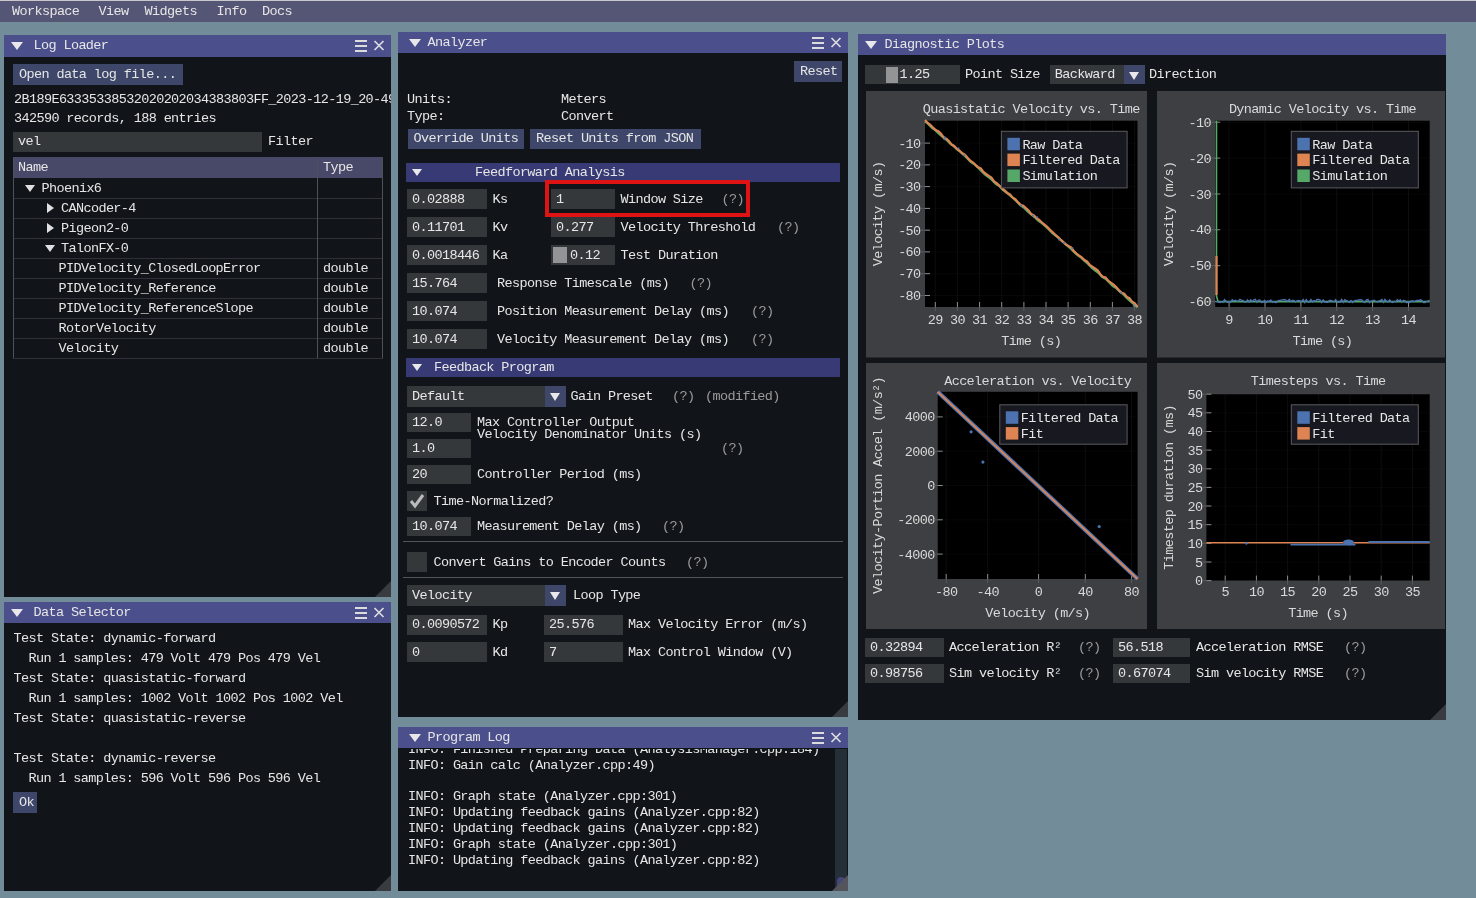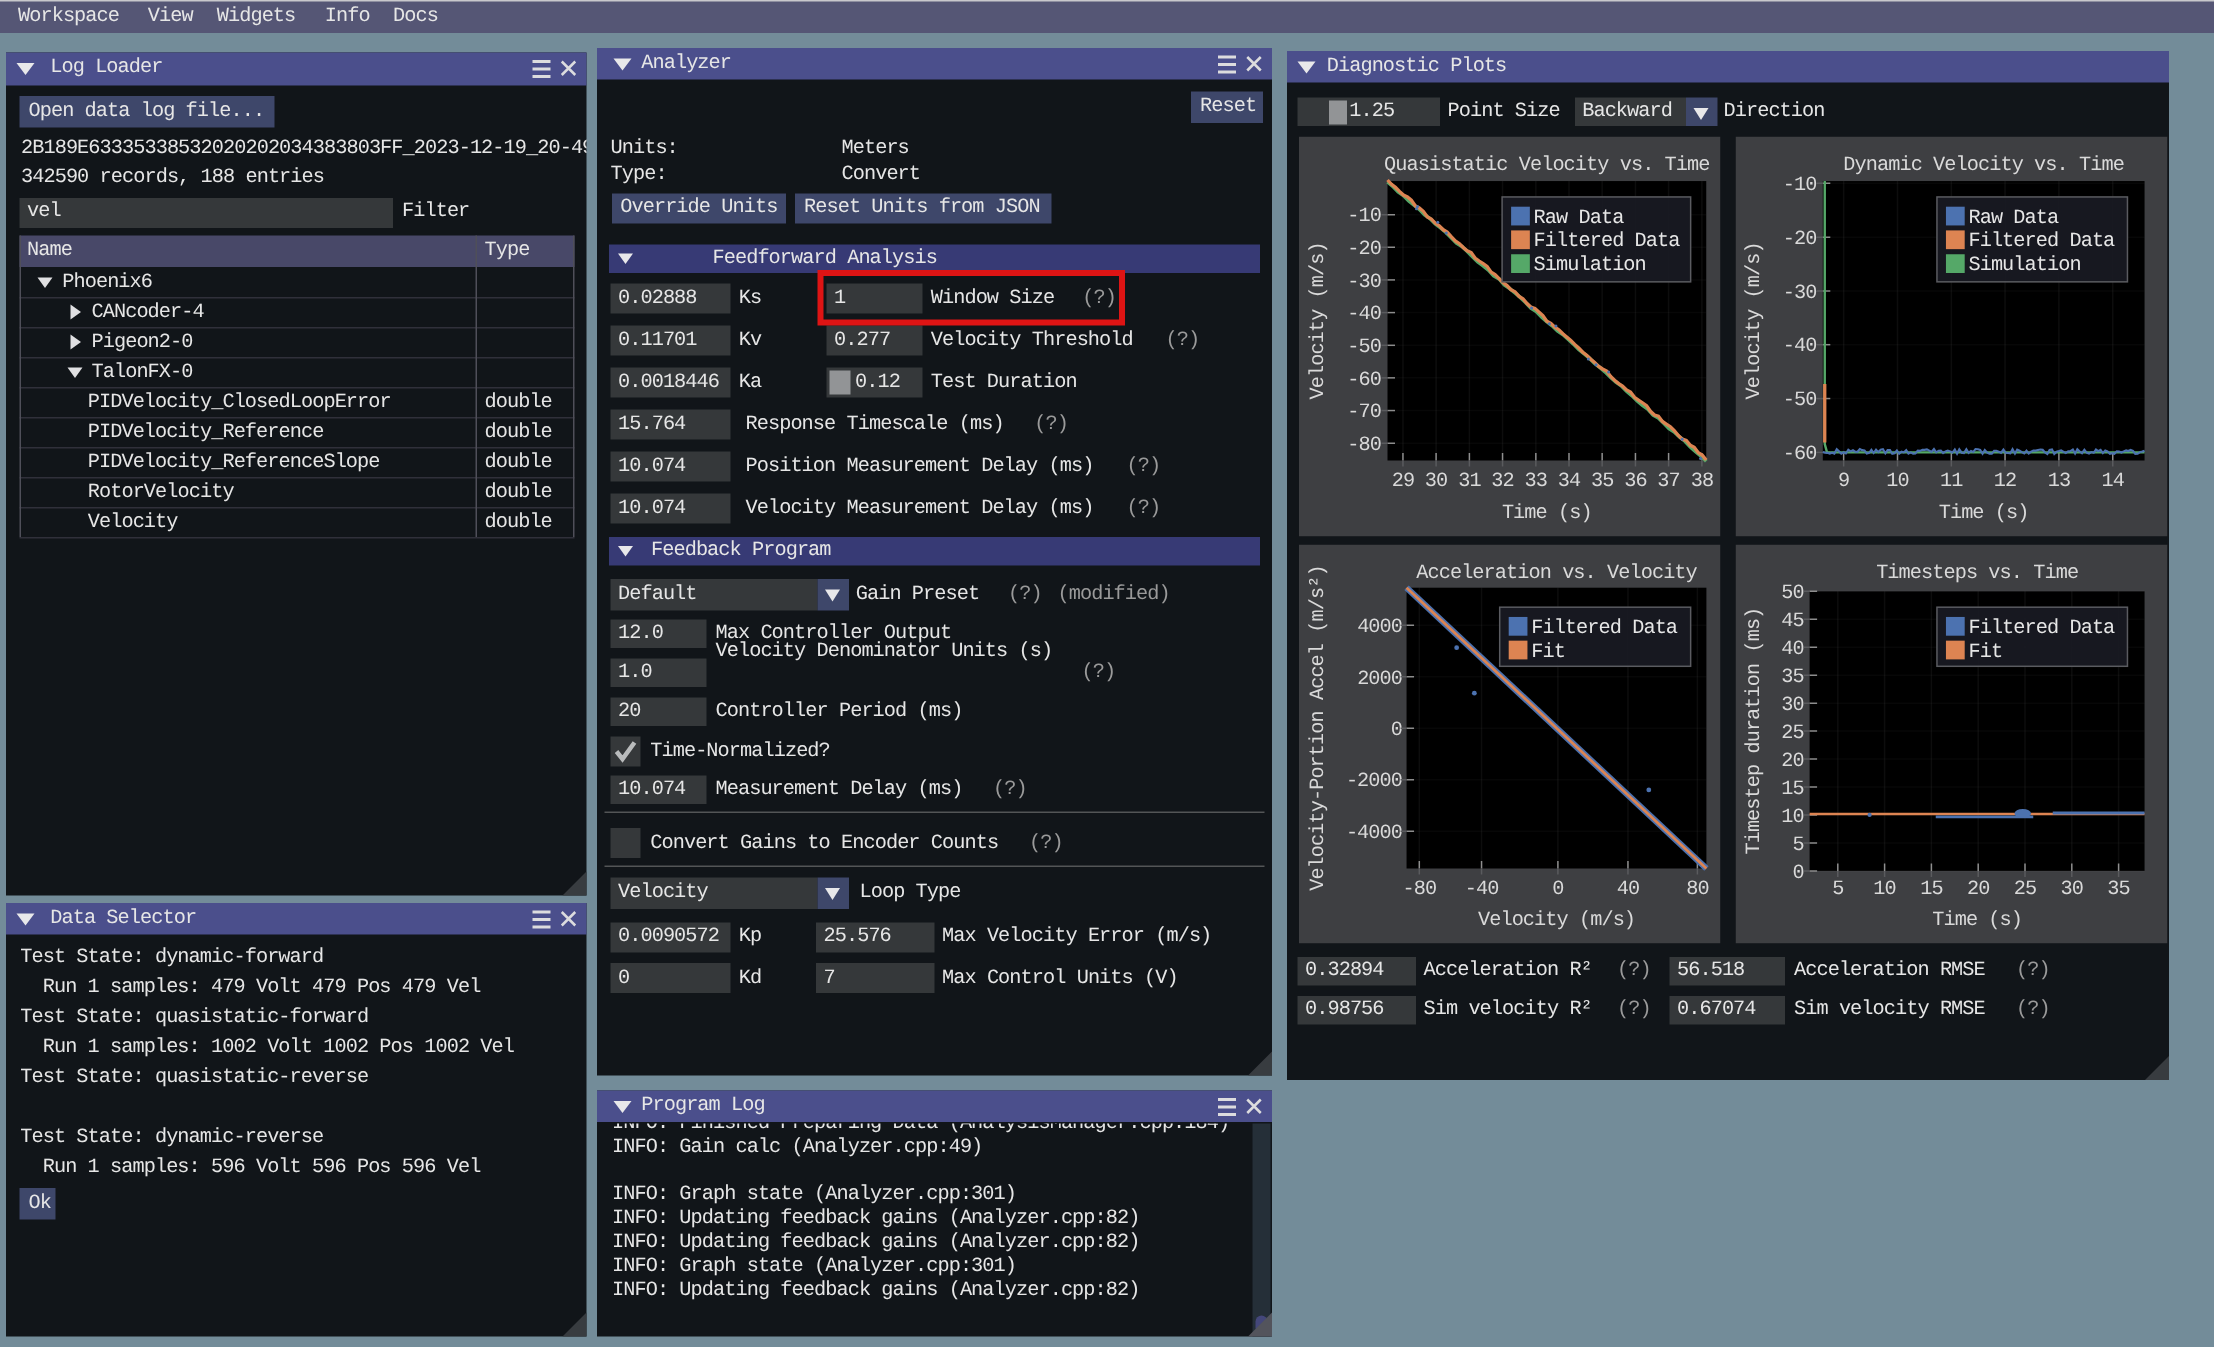--- a/index.html
+++ b/index.html
@@ -186,21 +186,21 @@
 <div class="ab t" style="left:412px;top:615.0px;">0.0090572</div>
 <div class="ab t" style="left:492.5px;top:615.0px;">Kp</div>
 <div class="ab" style="left:544px;top:614.5px;width:79px;height:20px;background:#35383A;"></div>
 <div class="ab t" style="left:549px;top:615.0px;">25.576</div>
 <div class="ab t" style="left:628px;top:615.0px;">Max Velocity Error (m/s)</div>
 <div class="ab" style="left:407px;top:642px;width:80px;height:20px;background:#35383A;"></div>
 <div class="ab t" style="left:412px;top:642.5px;">0</div>
 <div class="ab t" style="left:492.5px;top:642.5px;">Kd</div>
 <div class="ab" style="left:544px;top:642px;width:79px;height:20px;background:#35383A;"></div>
 <div class="ab t" style="left:549px;top:642.5px;">7</div>
-<div class="ab t" style="left:628px;top:642.5px;">Max Control Units (V)</div>
+<div class="ab t" style="left:628px;top:642.5px;">Max Control Window (V)</div>
 <div class="ab" style="left:832px;top:701px;width:0;height:0;border-bottom:16px solid #383C40;border-left:16px solid transparent;"></div>
 <div class="ab" style="left:545px;top:180px;width:205px;height:37px;border:4.5px solid #DE1414;box-sizing:border-box;"></div>
 <div class="ab" style="left:398px;top:727px;width:450px;height:164px;background:#111519;"></div>
 <div class="ab" style="left:835px;top:749px;width:12px;height:142px;background:#252F38;"></div>
 <div class="ab" style="left:837px;top:877px;width:8px;height:12px;background:#44477A;border-radius:4px;"></div>
 <div class="ab" style="left:832px;top:875px;width:0;height:0;border-bottom:16px solid #53545C;border-left:16px solid transparent;"></div>
 <div class="ab" style="left:398px;top:749px;width:434px;height:140px;overflow:hidden;">
 <div class="ab t" style="left:10px;top:-9.4px;">INFO: Finished Preparing Data (AnalysisManager.cpp:184)</div>
 <div class="ab t" style="left:10px;top:6.5px;">INFO: Gain calc (Analyzer.cpp:49)</div>
 <div class="ab t" style="left:10px;top:38.2px;">INFO: Graph state (Analyzer.cpp:301)</div>

